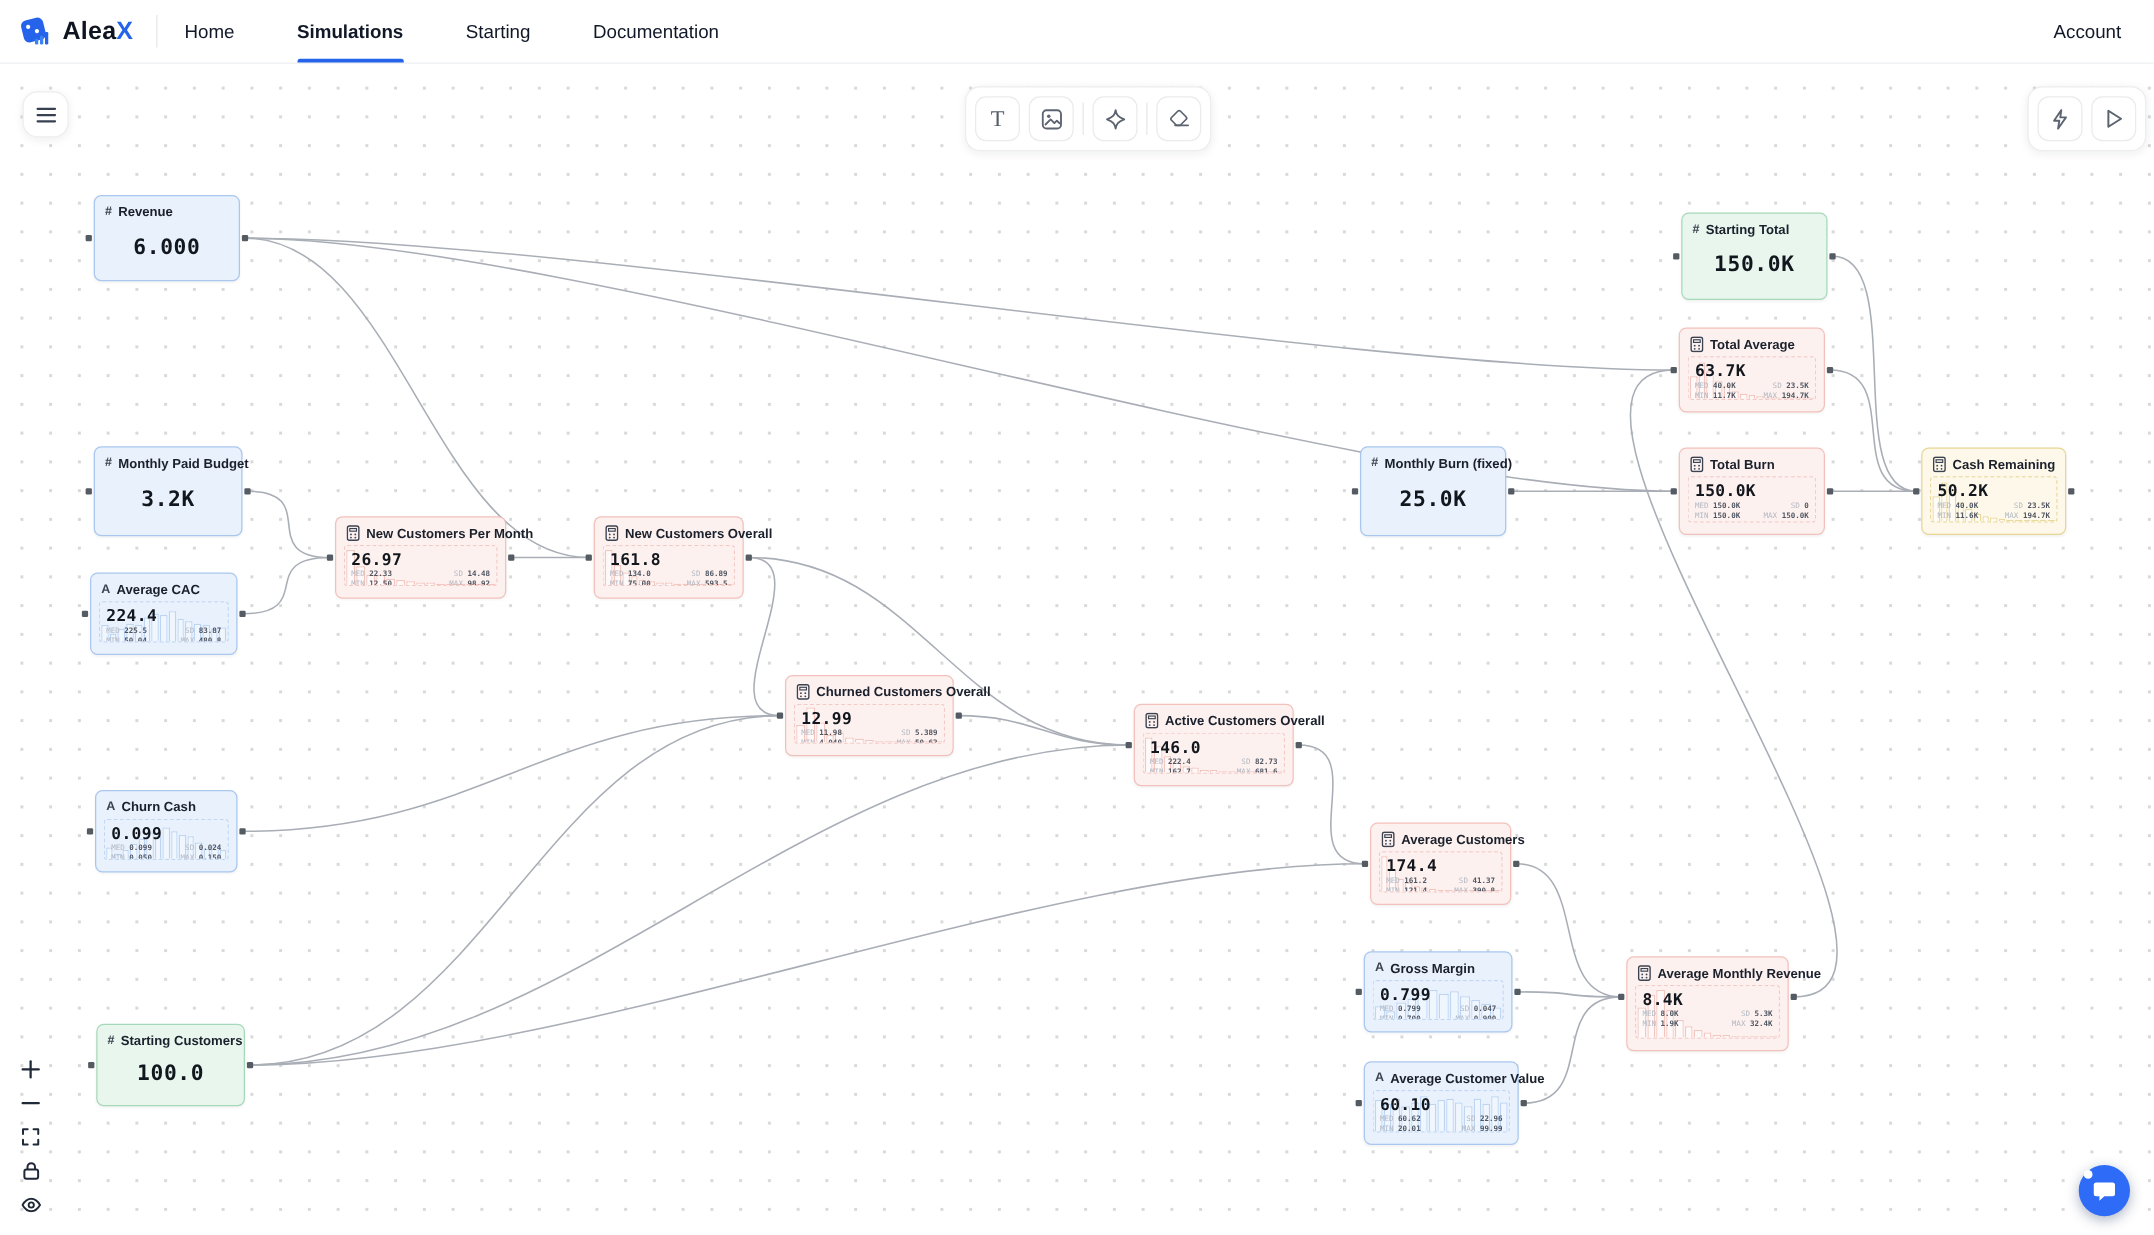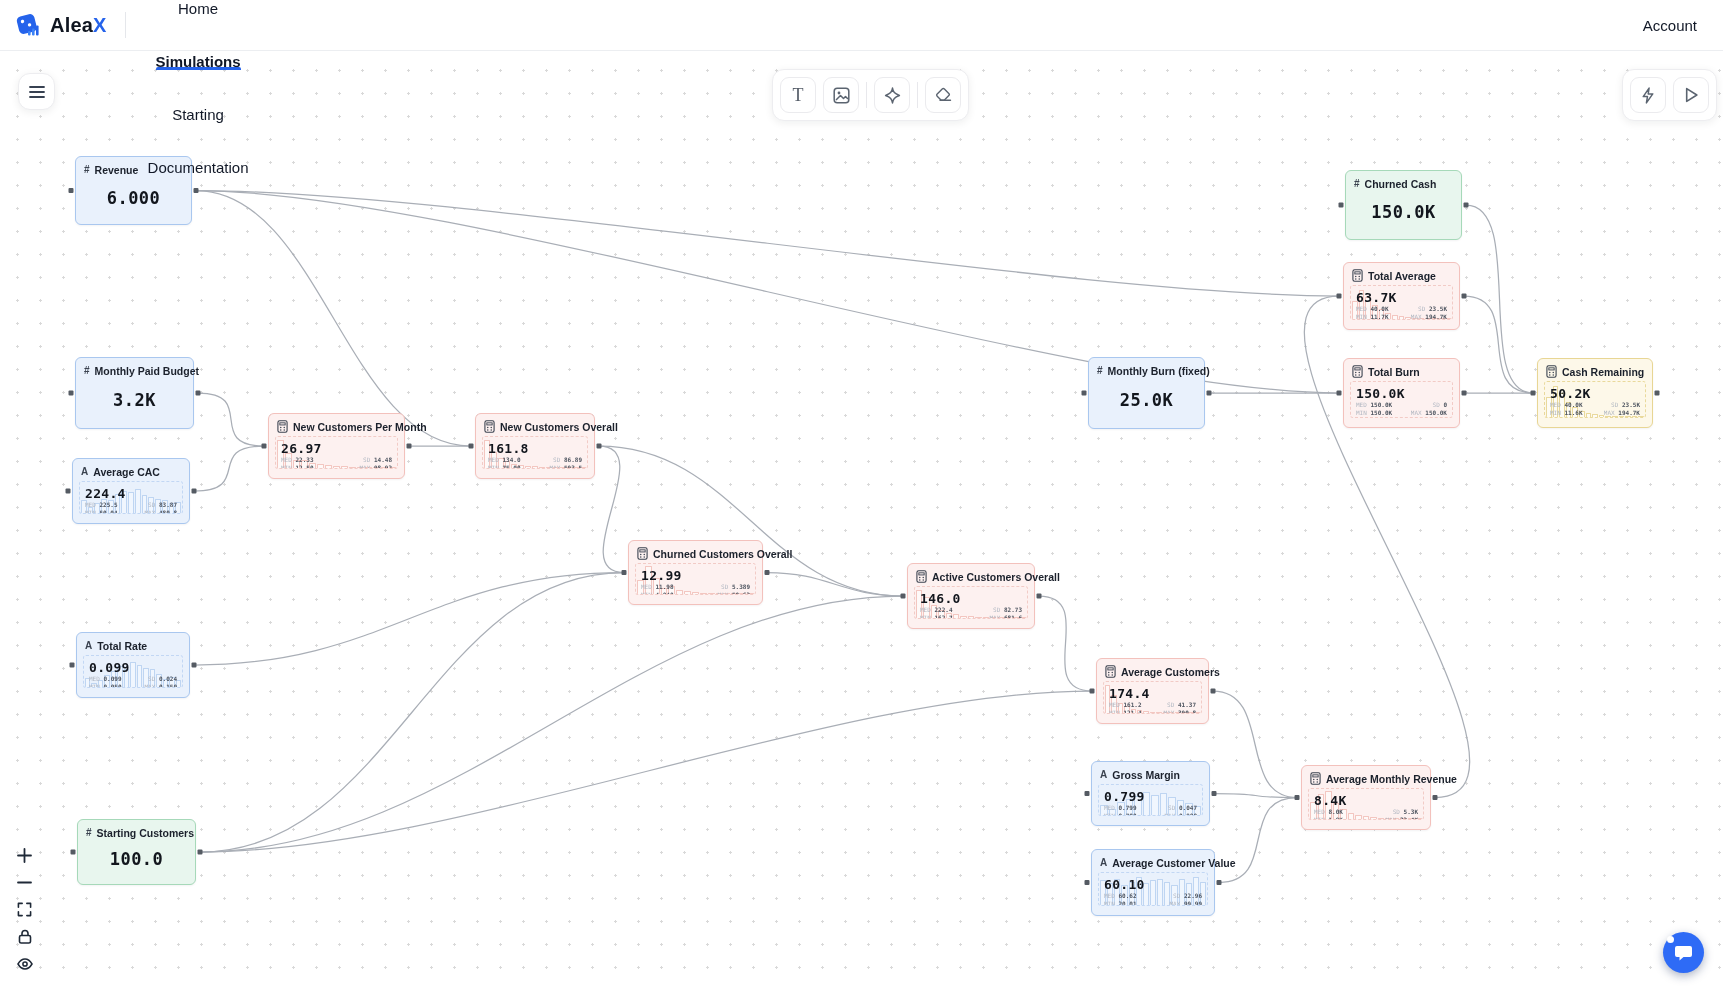--- a/index.html
+++ b/index.html
@@ -6,21 +6,21 @@
   html,body { width:1723px; height:988px; overflow:hidden; }
   body { font-family:"Liberation Sans", sans-serif; background:#ffffff; position:relative; }
 
   
   .navbar { position:absolute; left:0; top:0; width:1723px; height:51px; background:#fff;
             border-bottom:1px solid #eceef1; display:flex; align-items:center; padding:0 26px 0 14px; z-index:50; }
   .brand { display:flex; align-items:center; gap:9px; }
   .brand-name { font-size:20px; font-weight:700; color:#0f1520; letter-spacing:.2px; }
   .brand-name .x { color:#2563eb; }
   .nav-divider { width:1px; height:26px; background:#e5e7eb; margin:0 22px 0 18px; }
-  .nav-items { display:flex; align-items:center; gap:36px; height:100%;flex-direction:column; }
+  .nav-items { display:flex; align-items:center; gap:50px; height:100%; }
   .nav-item { font-size:15px; font-weight:500; color:#111827; height:100%; display:flex; align-items:center; position:relative; cursor:pointer; }
   .nav-item.active { font-weight:700;text-align:right; }
   .nav-item.active::after { content:""; position:absolute; left:0; right:0; bottom:0; height:3px; border-radius:2px 2px 0 0; background:#2563eb; }
   .nav-right { margin-left:auto; font-size:15px; font-weight:500; color:#111827; cursor:pointer; }
 
   
   .canvas { position:absolute; left:0; top:51px; right:0; bottom:0;
             background-image:radial-gradient(circle, #d9d9d9 1.2px, transparent 1.35px);
             background-size:23px 23px; background-position:6px 8px; }
   .layer { position:absolute; left:0; top:0; width:1723px; height:988px; z-index:5; pointer-events:none; }
@@ -192,21 +192,21 @@
           <span class="sc r">
             <span><i>SD </i><b>83.87</b></span>
             <span><i>MAX </i><b>480.8</b></span>
           </span>
         </div>
       </div>
     </div>
     <div class="node c-blue" style="left: 76px; top: 632px; width: 114px; height: 66px;">
       <div class="nhead">
         <span class="nicon t">A</span>
-        <span class="ntitle">Total Rate</span>
+        <span class="ntitle">Churn Cash</span>
       </div>
       <div class="plot">
         <div class="hist">
           <i style="height:30%"></i>
           <i style="height:12%"></i>
           <i style="height:25%"></i>
           <i style="height:40%"></i>
           <i style="height:55%"></i>
           <i style="height:70%"></i>
           <i style="height:60%"></i>
@@ -516,21 +516,21 @@
             <span><i>MED </i><b>60.62</b></span>
             <span><i>MIN </i><b>20.01</b></span>
           </span>
           <span class="sc r">
             <span><i>SD </i><b>22.96</b></span>
             <span><i>MAX </i><b>99.99</b></span>
           </span>
         </div>
       </div>
     </div>
-    <div class="node c-red" style="left: 1301px; top: 765px; width: 130px; height: 65px;">
+    <div class="node c-red" style="left: 1301px; top: 765px; width: 130px; height: 76px;">
       <div class="nhead">
         <svg class="nicon" viewBox="0 0 12 14">
           <rect x="1" y="0.8" width="10" height="12.4" rx="1.8" fill="none" stroke="#3b4350" stroke-width="1.2"></rect>
           <rect x="3.1" y="3" width="5.8" height="2.3" fill="none" stroke="#3b4350" stroke-width="1"></rect>
           <circle cx="4.1" cy="8.1" r=".8" fill="#3b4350"></circle>
           <circle cx="7.9" cy="8.1" r=".8" fill="#3b4350"></circle>
           <circle cx="4.1" cy="10.9" r=".8" fill="#3b4350"></circle>
           <circle cx="7.9" cy="10.9" r=".8" fill="#3b4350"></circle>
         </svg>
         <span class="ntitle">Average Monthly Revenue</span>
@@ -569,21 +569,21 @@
     <div class="node c-blue" style="left: 1088px; top: 357px; width: 117px; height: 72px;">
       <div class="nhead">
         <span class="nicon t">#</span>
         <span class="ntitle">Monthly Burn (fixed)</span>
       </div>
       <div class="nval-center">25.0K</div>
     </div>
     <div class="node c-green" style="left: 1345px; top: 170px; width: 117px; height: 70px;">
       <div class="nhead">
         <span class="nicon t">#</span>
-        <span class="ntitle">Churned Cash</span>
+        <span class="ntitle">Starting Total</span>
       </div>
       <div class="nval-center">150.0K</div>
     </div>
     <div class="node c-red" style="left: 1343px; top: 262px; width: 117px; height: 68px;">
       <div class="nhead">
         <svg class="nicon" viewBox="0 0 12 14">
           <rect x="1" y="0.8" width="10" height="12.4" rx="1.8" fill="none" stroke="#3b4350" stroke-width="1.2"></rect>
           <rect x="3.1" y="3" width="5.8" height="2.3" fill="none" stroke="#3b4350" stroke-width="1"></rect>
           <circle cx="4.1" cy="8.1" r=".8" fill="#3b4350"></circle>
           <circle cx="7.9" cy="8.1" r=".8" fill="#3b4350"></circle>

